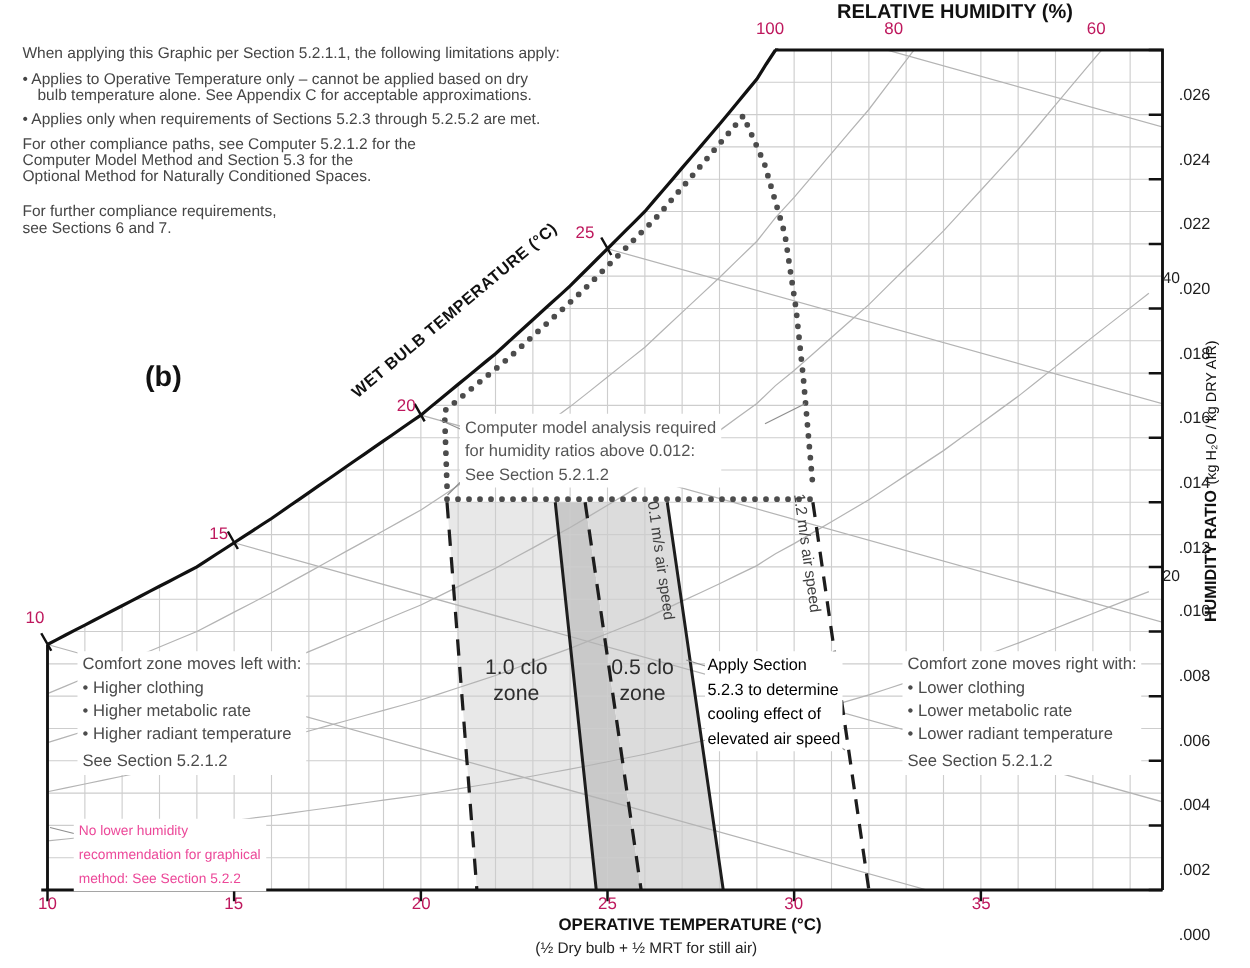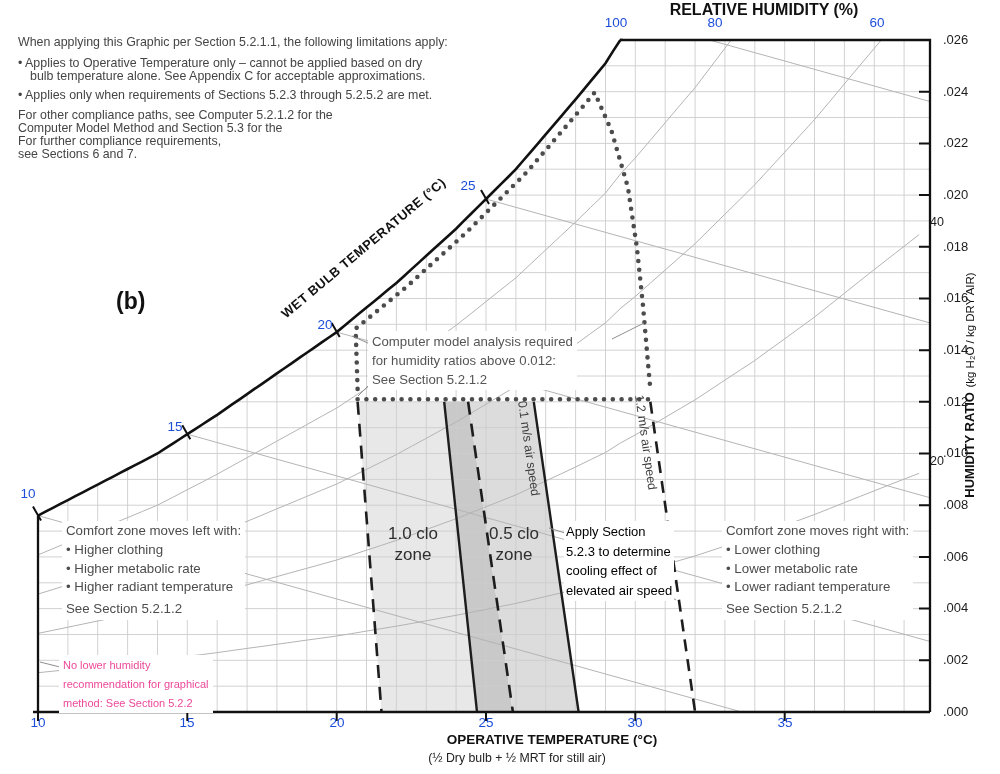--- a/index.html
+++ b/index.html
@@ -1,21 +1,21 @@
 <!DOCTYPE html>
 <html><head>
 <meta charset="utf-8">
 <style>
   html,body{margin:0;padding:0;background:#fff;}
   .stage{position:relative;width:1000px;height:774px;background:#fff;overflow:hidden;
          font-family:"Liberation Sans",sans-serif;color:#222;}
   .stage svg{position:absolute;left:0;top:0;}
   .lbl{position:absolute;white-space:nowrap;}
-  .tick{font-size:13.5px;color:#1d4ed8;text-align:center;}
-  .rtick{font-size:13px;color:#1d1d1d;}
+  .tick{font-size:13.5px;color:#be185d;text-align:center;}
+  .rtick{font-size:13px;color:#1d1d1d;margin-top:36px;}
   .small{font-size:12.5px;}
   .whitebox{background:#fff;padding:1px 4px;}
   .nl{line-height:13px;font-size:12.4px;color:#454545;}
   .hang{padding-left:12px;text-indent:-12px;}
   
   [data-name="grid-vertical"],[data-name="grid-horizontal"]{stroke:#cdcdcd;stroke-width:0.9;fill:none;}
   [data-name="rh-curves"],[data-name="wet-bulb-lines"]{stroke:#b4b4b4;stroke-width:1;fill:none;}
   [data-name="zone-light"]{fill:#e8e8e8;}
   [data-name="zone-overlap"]{fill:#c9c9c9;}
   [data-name="zone-mid"]{fill:#dcdcdc;}
@@ -60,20 +60,21 @@
     <path data-name="leader-lines" d="M370 344 L352 336 M368 386 L358 396 M612 339 L644 323 M565 533 L549 528 M661 591 L676 600 M60 667 L40 662"></path>
   </svg>
 
   <div class="lbl" style="left:18px;top:36px;white-space:normal;width:444px;" data-name="limitations-note">
     <div class="nl" style="margin-bottom:8px;" data-name="note-intro">When applying this Graphic per Section 5.2.1.1, the following limitations apply:</div>
     <div class="nl hang" data-name="note-bullet1-line1">• Applies to Operative Temperature only – cannot be applied based on dry</div>
     <div class="nl" style="padding-left:12px;margin-bottom:6px;" data-name="note-bullet1-line2">bulb temperature alone. See Appendix C for acceptable approximations.</div>
     <div class="nl hang" style="margin-bottom:7px;" data-name="note-bullet2">• Applies only when requirements of Sections 5.2.3 through 5.2.5.2 are met.</div>
     <div class="nl" data-name="note-para1-line1">For other compliance paths, see Computer 5.2.1.2 for the</div>
     <div class="nl" data-name="note-para1-line2">Computer Model Method and Section 5.3 for the</div>
+    <div class="nl" style="margin-bottom:15px;" data-name="note-para1-line3">Optional Method for Naturally Conditioned Spaces.</div>
     <div class="nl" data-name="note-para2-line1">For further compliance requirements,</div>
     <div class="nl" data-name="note-para2-line2">see Sections 6 and 7.</div>
   </div>
 
   <div class="lbl" style="left:116px;top:288px;font-size:23px;font-weight:bold;color:#111;" data-name="figure-label">(b)</div>
 
   <div class="lbl" style="left:664px;top:1px;width:200px;text-align:center;font-weight:bold;font-size:16px;color:#111;" data-name="top-axis-title">RELATIVE HUMIDITY  (%)</div>
   <div class="lbl tick" style="left:596px;top:15px;width:40px;" data-name="top-tick-100">100</div>
   <div class="lbl tick" style="left:695px;top:15px;width:40px;" data-name="top-tick-80">80</div>
   <div class="lbl tick" style="left:857px;top:15px;width:40px;" data-name="top-tick-60">60</div>

